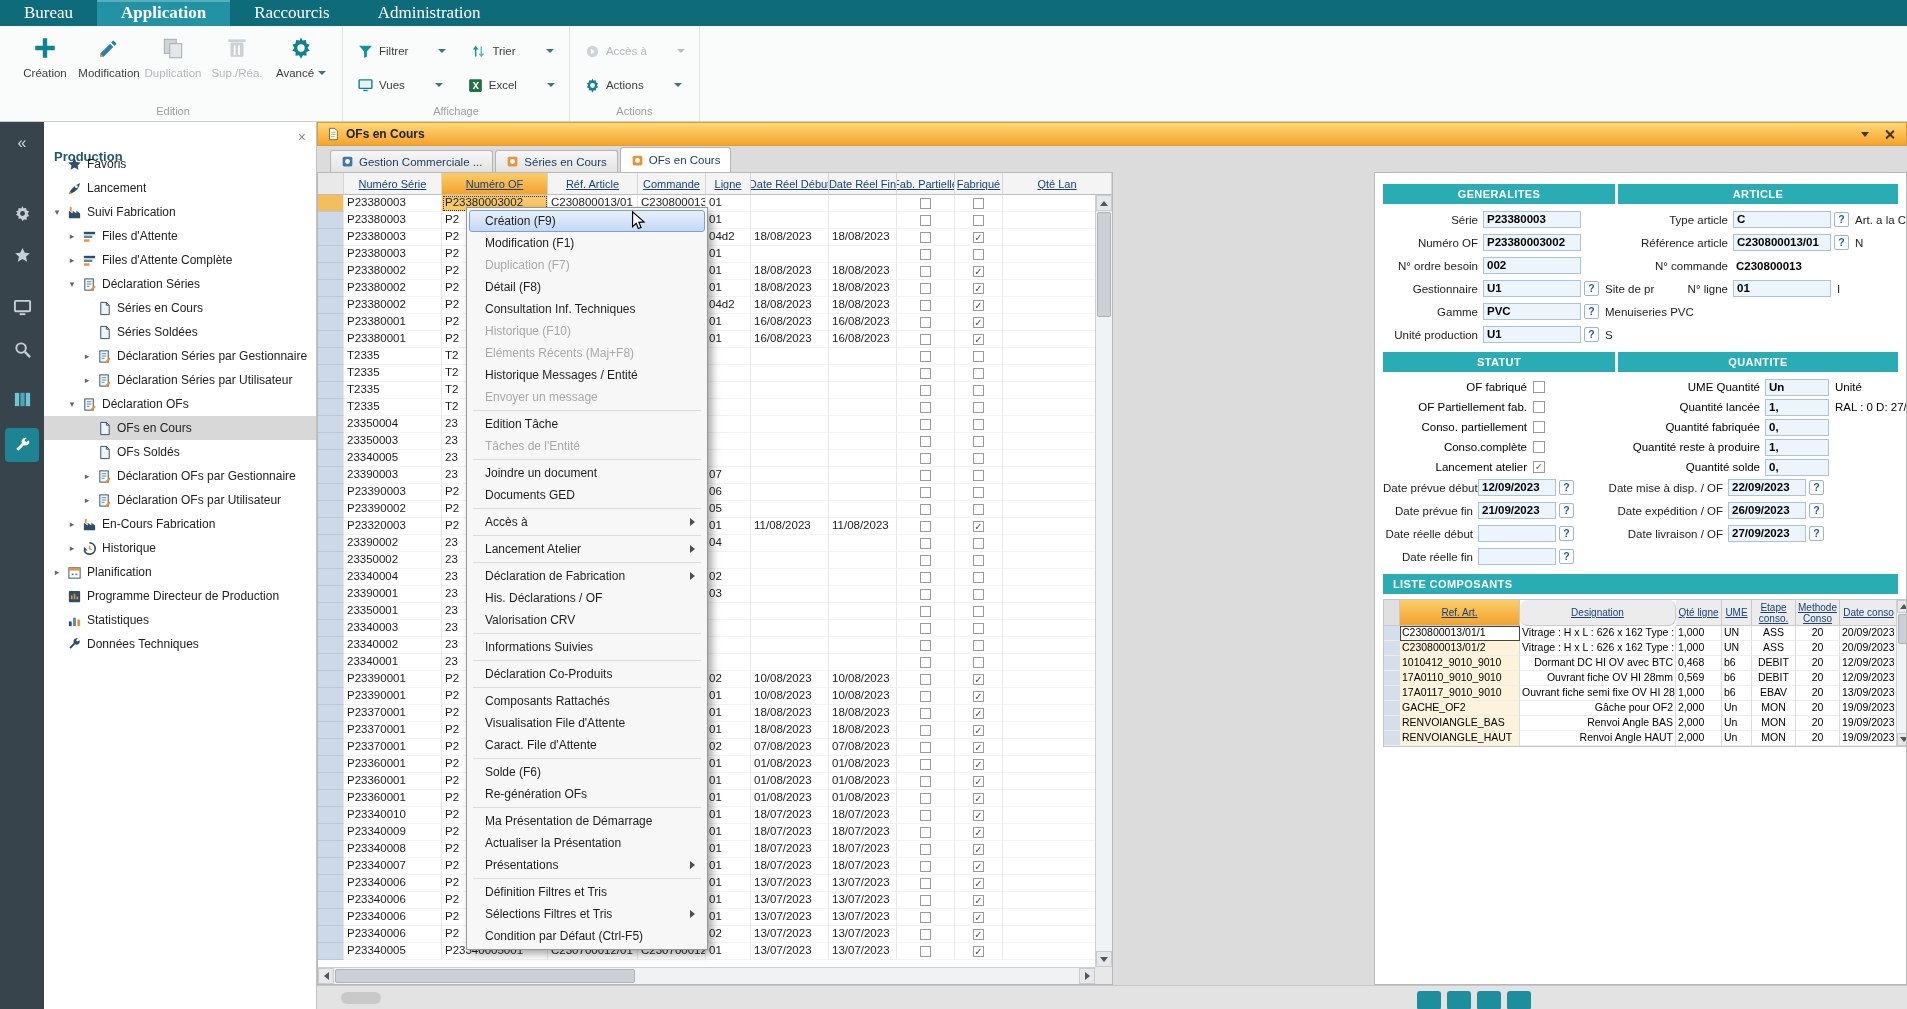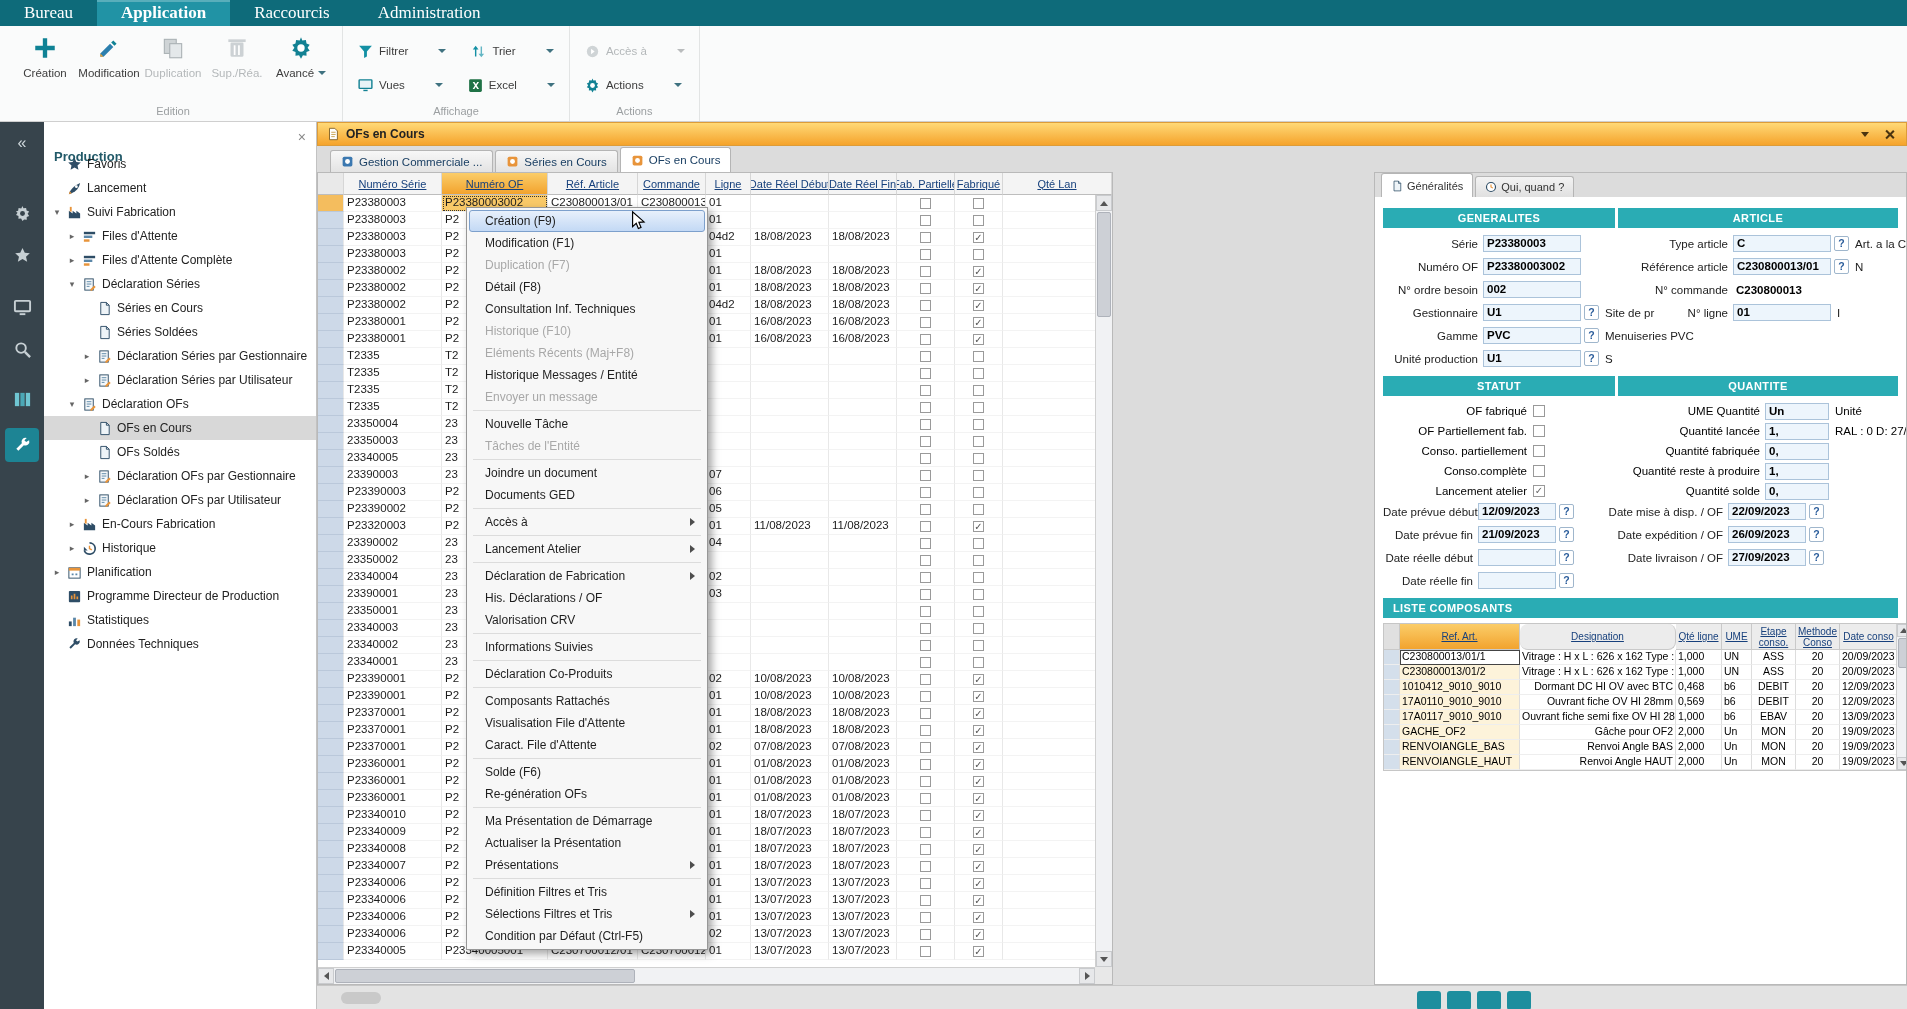--- a/index.html
+++ b/index.html
@@ -1489,40 +1489,20 @@
               </div>
             <div id="hs-thumb"></div>
             <div class="sb-btn" id="hs-right">
                 <span class="tri-right"></span>
               </div>
           </div>
           <div id="sb-corner"></div>
         </div>
         <div id="doc-gap"></div>
         <div id="detail">
-          <div id="detail-tabs">
-              <div class="vtab active">
-                <span class="icon">
-                  <svg viewBox="0 0 16 16">
-                    <path d="M4 1.5h6l3 3V14.5H4z" fill="#eef4f8" stroke="#2e4d66"></path>
-                    <path d="M10 1.5v3h3" fill="none" stroke="#2e4d66"></path>
-                  </svg>
-                </span>
-                <span>Généralités</span>
-              </div>
-              <div class="vtab">
-                <span class="icon">
-                  <svg viewBox="0 0 16 16">
-                    <circle cx="8" cy="8" r="6" fill="#fff" stroke="#2e4d66" stroke-width="1.5"></circle>
-                    <path d="M8 4.5V8l2.5 1.5" stroke="#e8943a" stroke-width="1.5" fill="none"></path>
-                  </svg>
-                </span>
-                <span>Qui, quand ?</span>
-              </div>
-            </div>
           <div id="detail-content">
               <div class="sec-row">
                 <div class="sec-bar sec-left">GENERALITES</div>
                 <div class="sec-bar sec-right">ARTICLE</div>
               </div>
               <div class="f-row">
                 <div class="fgroup fg-left">
                   <span class="f-label">Série</span>
                   <span class="f-box">P23380003</span>
                 </div>
@@ -1835,21 +1815,21 @@
         <span>Eléments Récents (Maj+F8)</span>
       </div>
       <div class="menu-item">
         <span>Historique Messages / Entité</span>
       </div>
       <div class="menu-item disabled">
         <span>Envoyer un message</span>
       </div>
       <div class="menu-sep"></div>
       <div class="menu-item">
-        <span>Nouvelle Tâche</span>
+        <span>Edition Tâche</span>
       </div>
       <div class="menu-item disabled">
         <span>Tâches de l'Entité</span>
       </div>
       <div class="menu-sep"></div>
       <div class="menu-item">
         <span>Joindre un document</span>
       </div>
       <div class="menu-item">
         <span>Documents GED</span>

